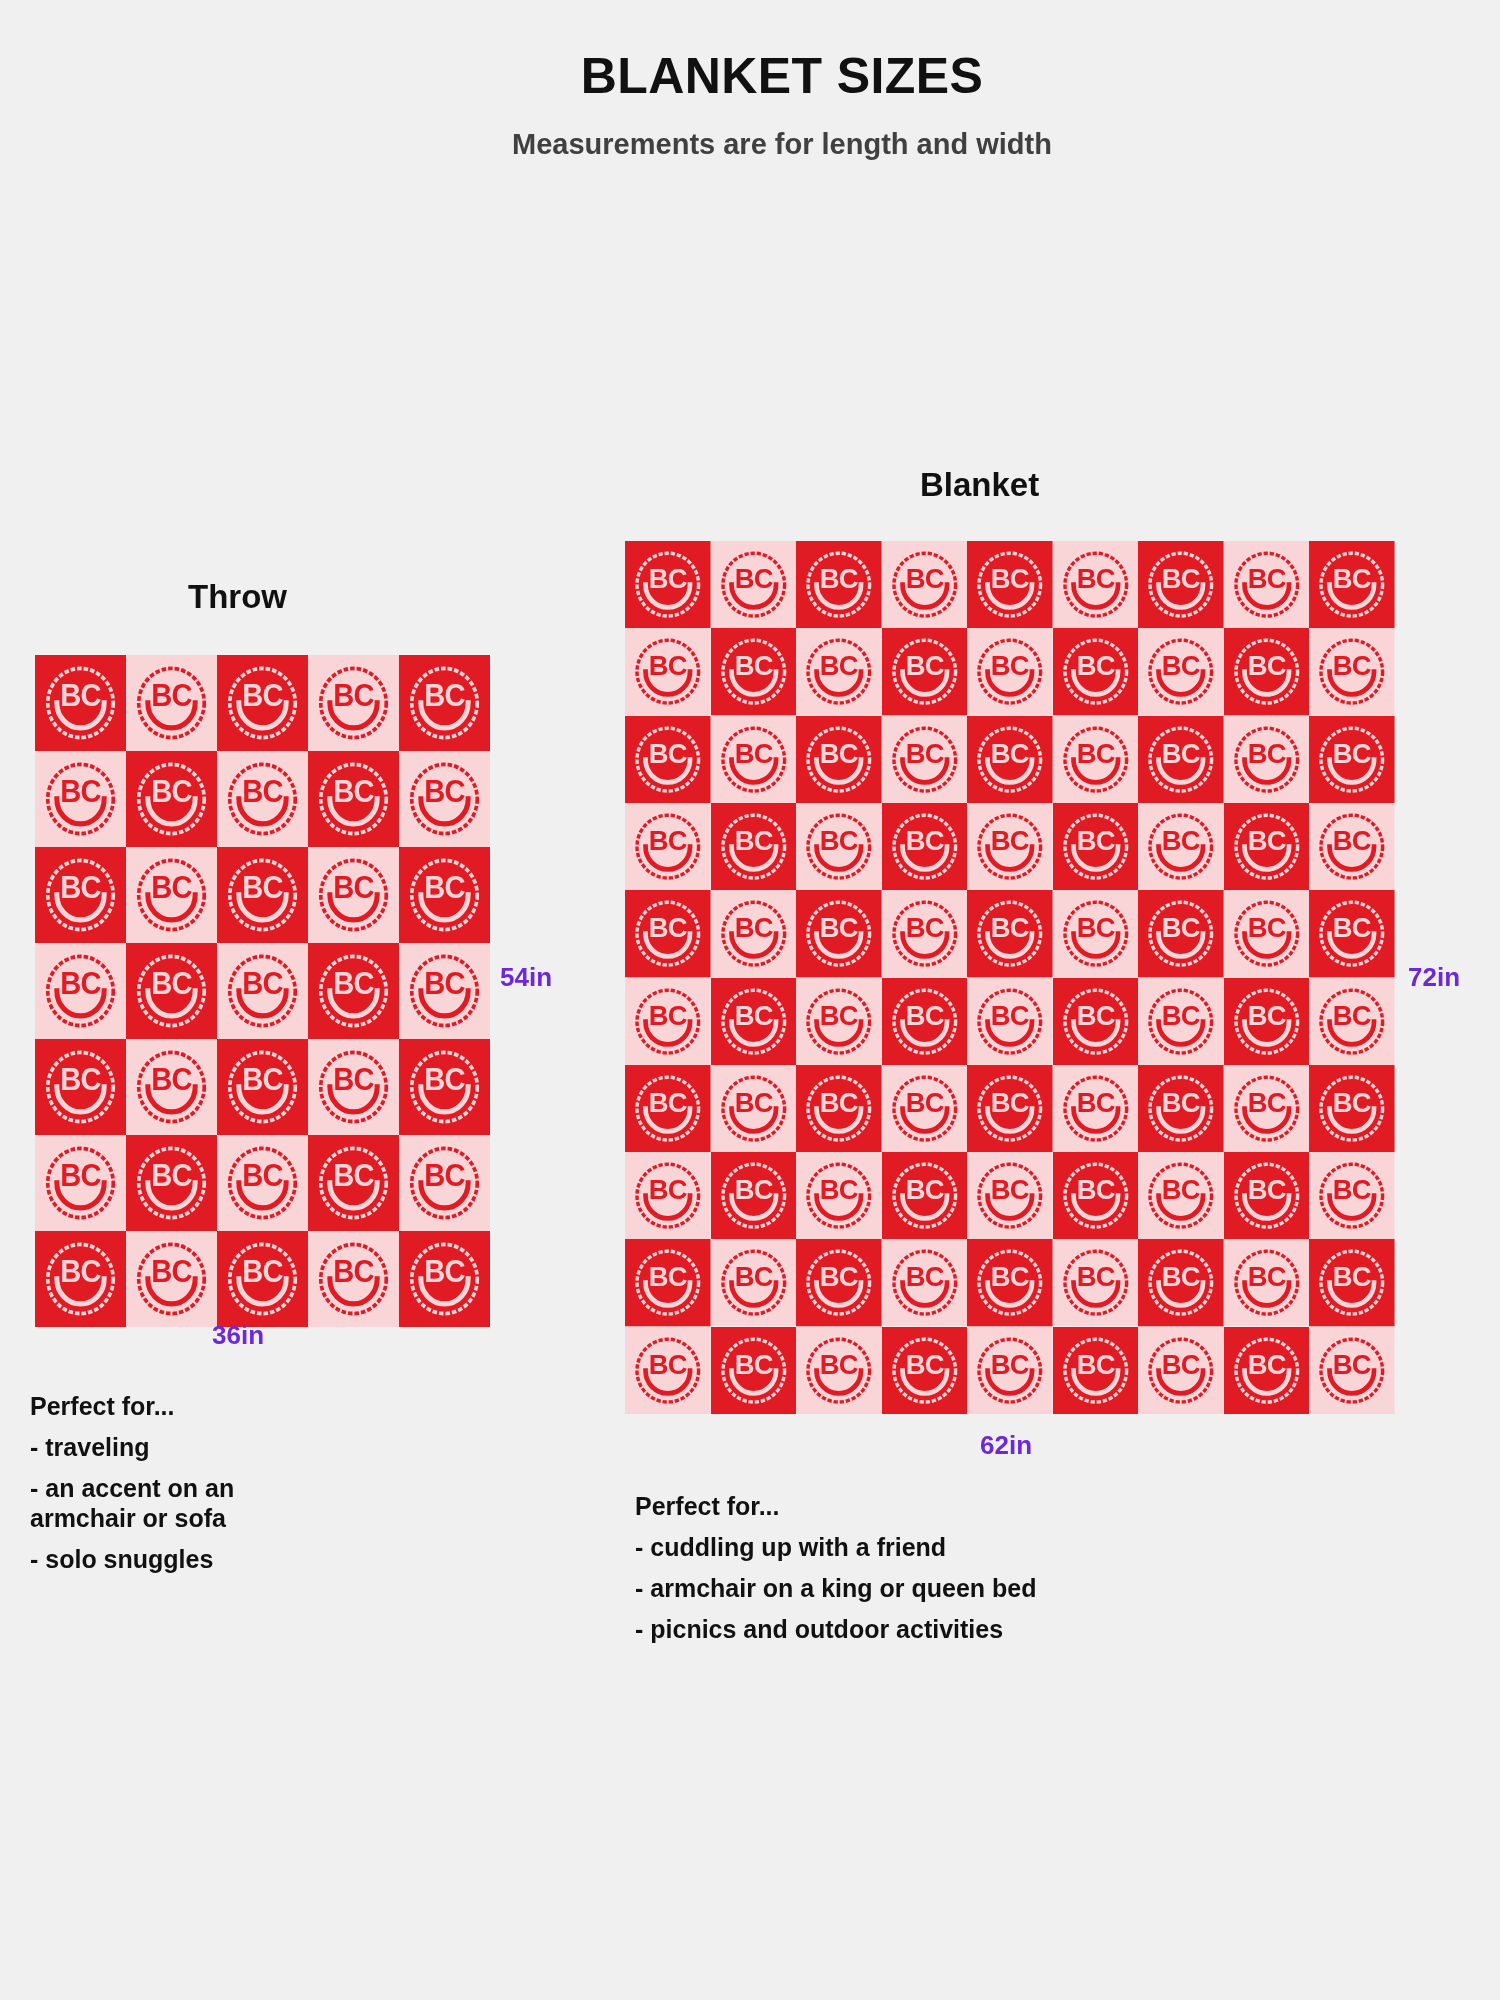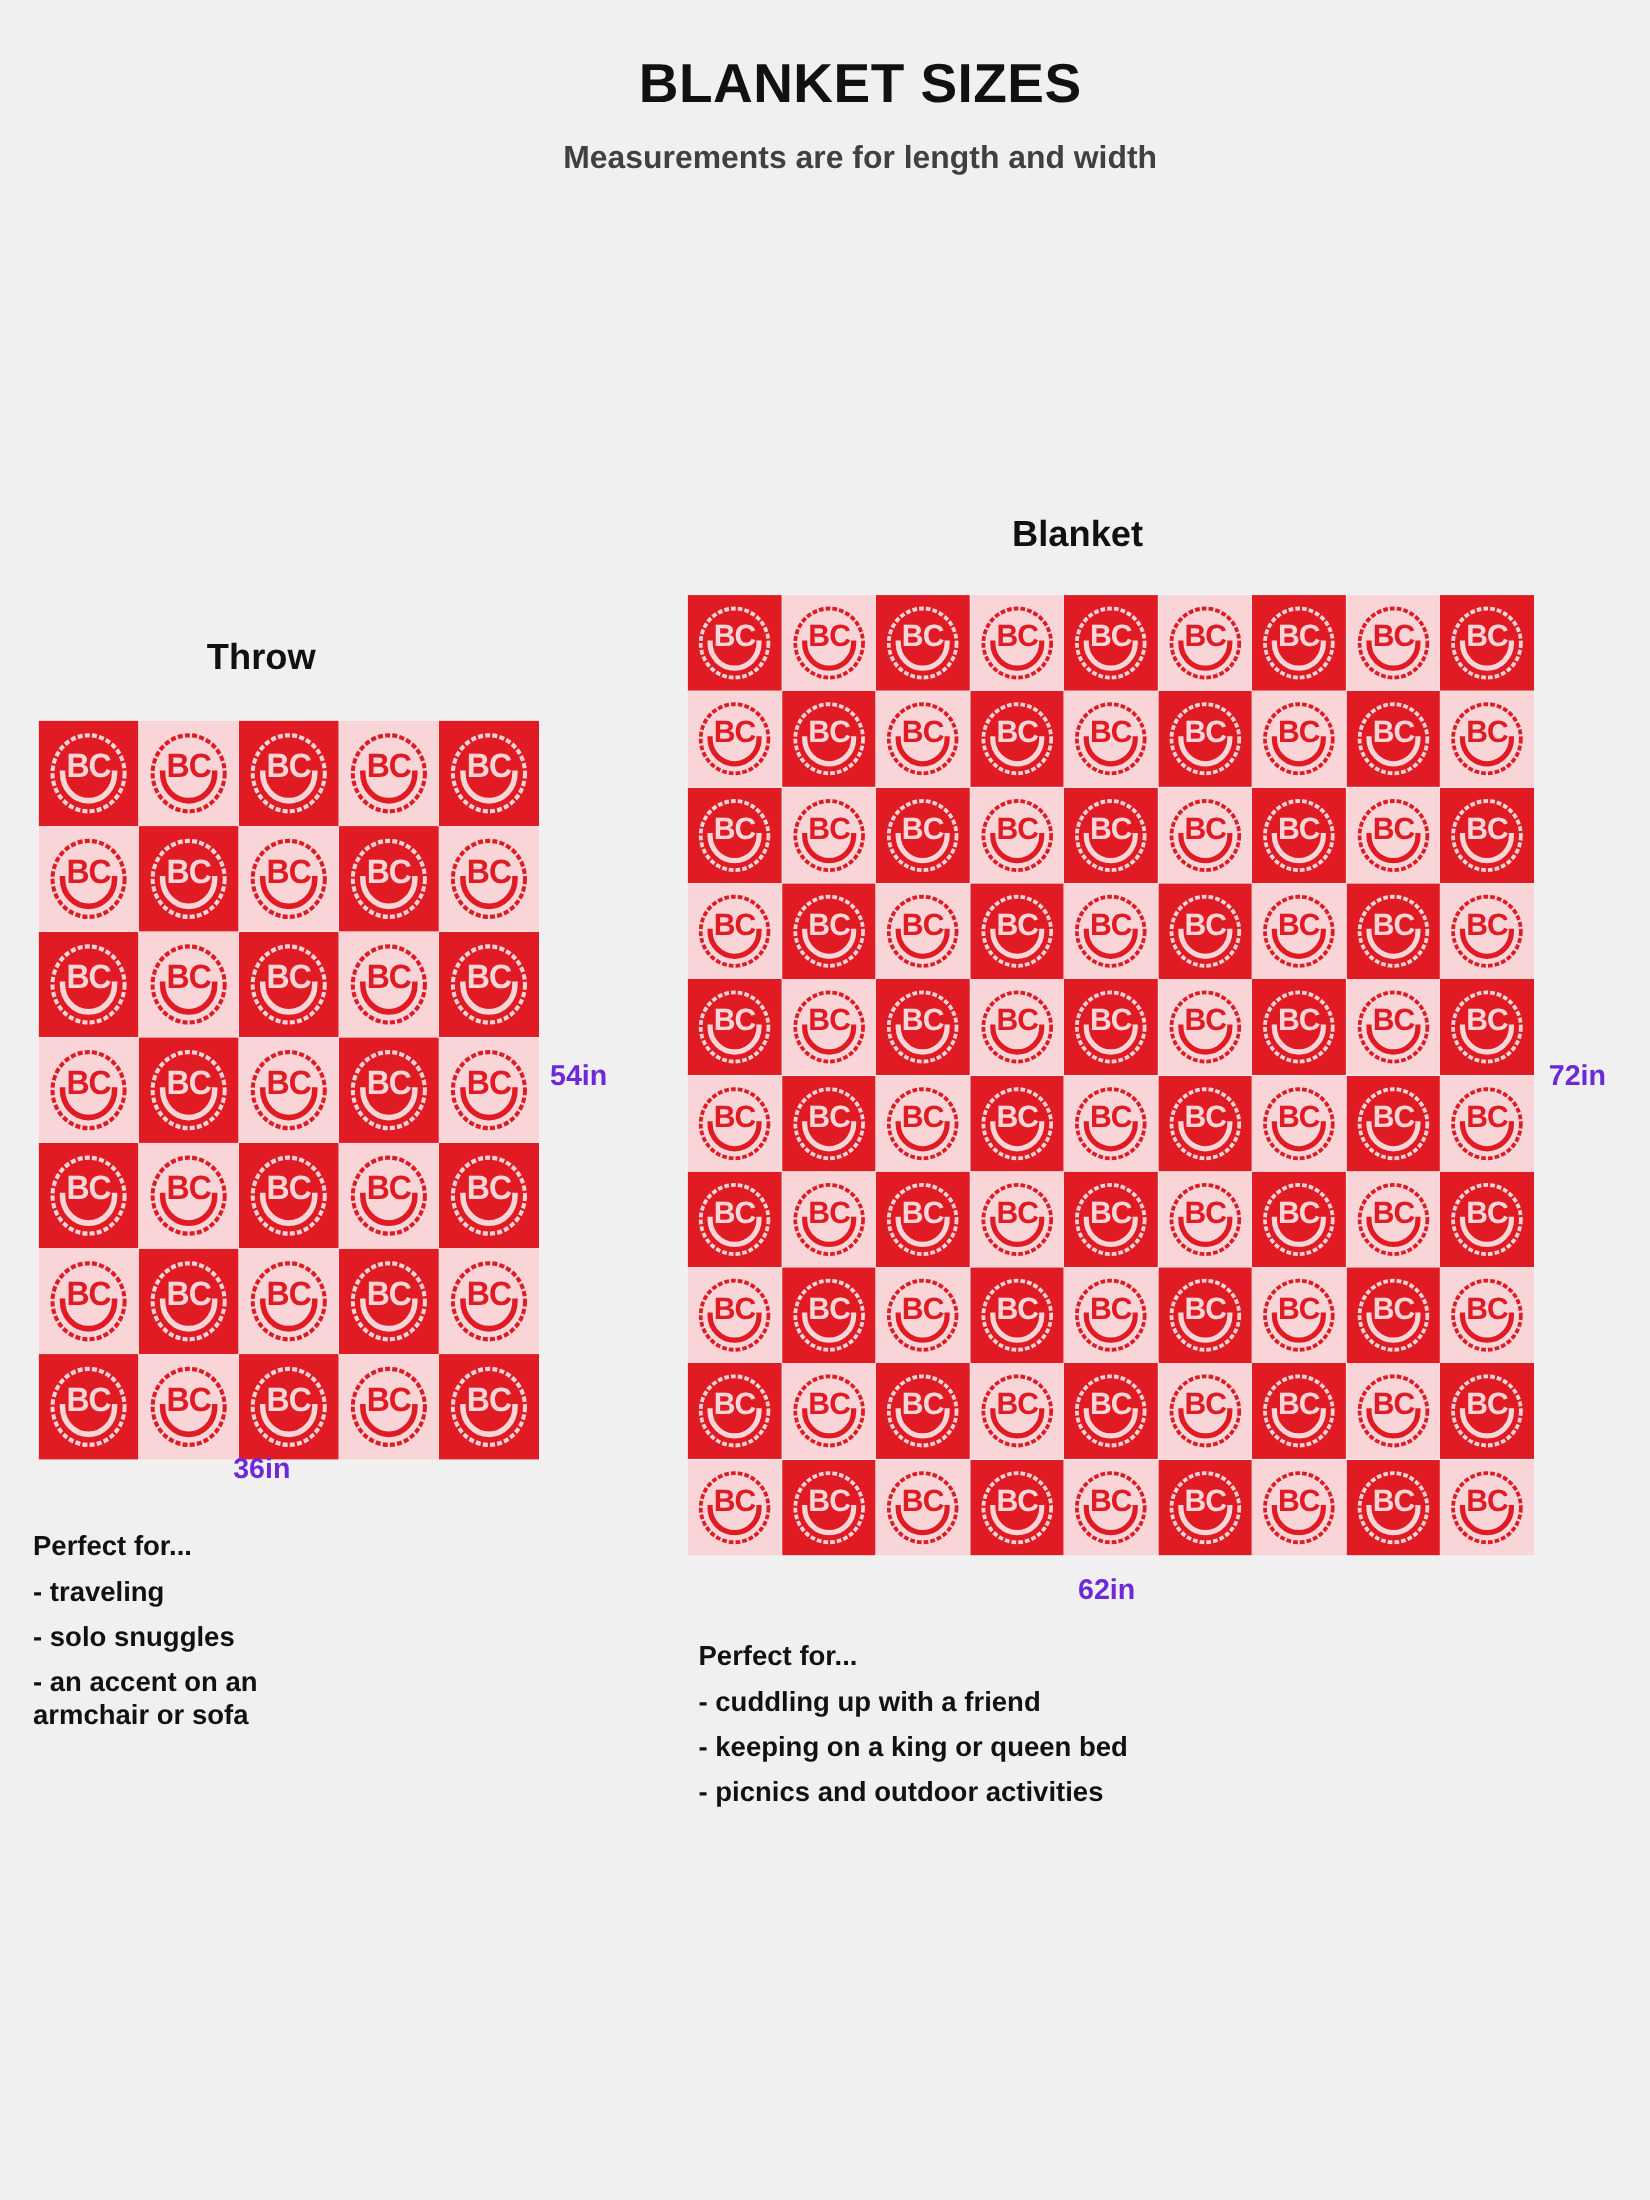--- a/index.html
+++ b/index.html
@@ -360,23 +360,23 @@
         </svg>
       </div>
     </div>
 
   <div class="dim-label" id="throw-height">54in</div>
   <div class="dim-label" id="throw-width">36in</div>
 
   <div class="perfect-block" id="throw-perfect">
     <p class="perfect-title"> Perfect for...</p>
   <p class="perfect-item">- traveling</p>
-      <p class="perfect-item">- solo snuggles</p>
       <p class="perfect-item">- an accent on an
 armchair or sofa</p>
+      <p class="perfect-item">- solo snuggles</p>
     </div>
 
   <div class="section-label" id="blanket-label">Blanket</div>
 
   <div class="swatch" id="blanket-swatch" style="grid-template-columns: repeat(9, 1fr); grid-template-rows: repeat(10, 1fr);">
       <div class="cell">
         <svg viewBox="0 0 100 100" preserveAspectRatio="none">
           <rect x="0" y="0" width="100" height="100" fill="#e01b24"></rect>
           <circle cx="50" cy="50" r="36" fill="none" stroke="#f9d5d8" stroke-width="4" stroke-dasharray="5 2.2"></circle>
           <path d="M 24 50 A 26 26 0 0 0 76 50" fill="none" stroke="#f9d5d8" stroke-width="5.5" stroke-linecap="square"></path>
@@ -1096,17 +1096,17 @@
         </svg>
       </div>
     </div>
 
   <div class="dim-label" id="blanket-height">72in</div>
   <div class="dim-label" id="blanket-width">62in</div>
 
   <div class="perfect-block" id="blanket-perfect">
     <p class="perfect-title">Perfect for...</p>
   <p class="perfect-item">- cuddling up with a friend</p>
-      <p class="perfect-item">- keeping on a king or queen bed</p>
+      <p class="perfect-item">- armchair on a king or queen bed</p>
       <p class="perfect-item">- picnics and outdoor activities</p>
     </div>
 
 </div>
 
 </body></html>

